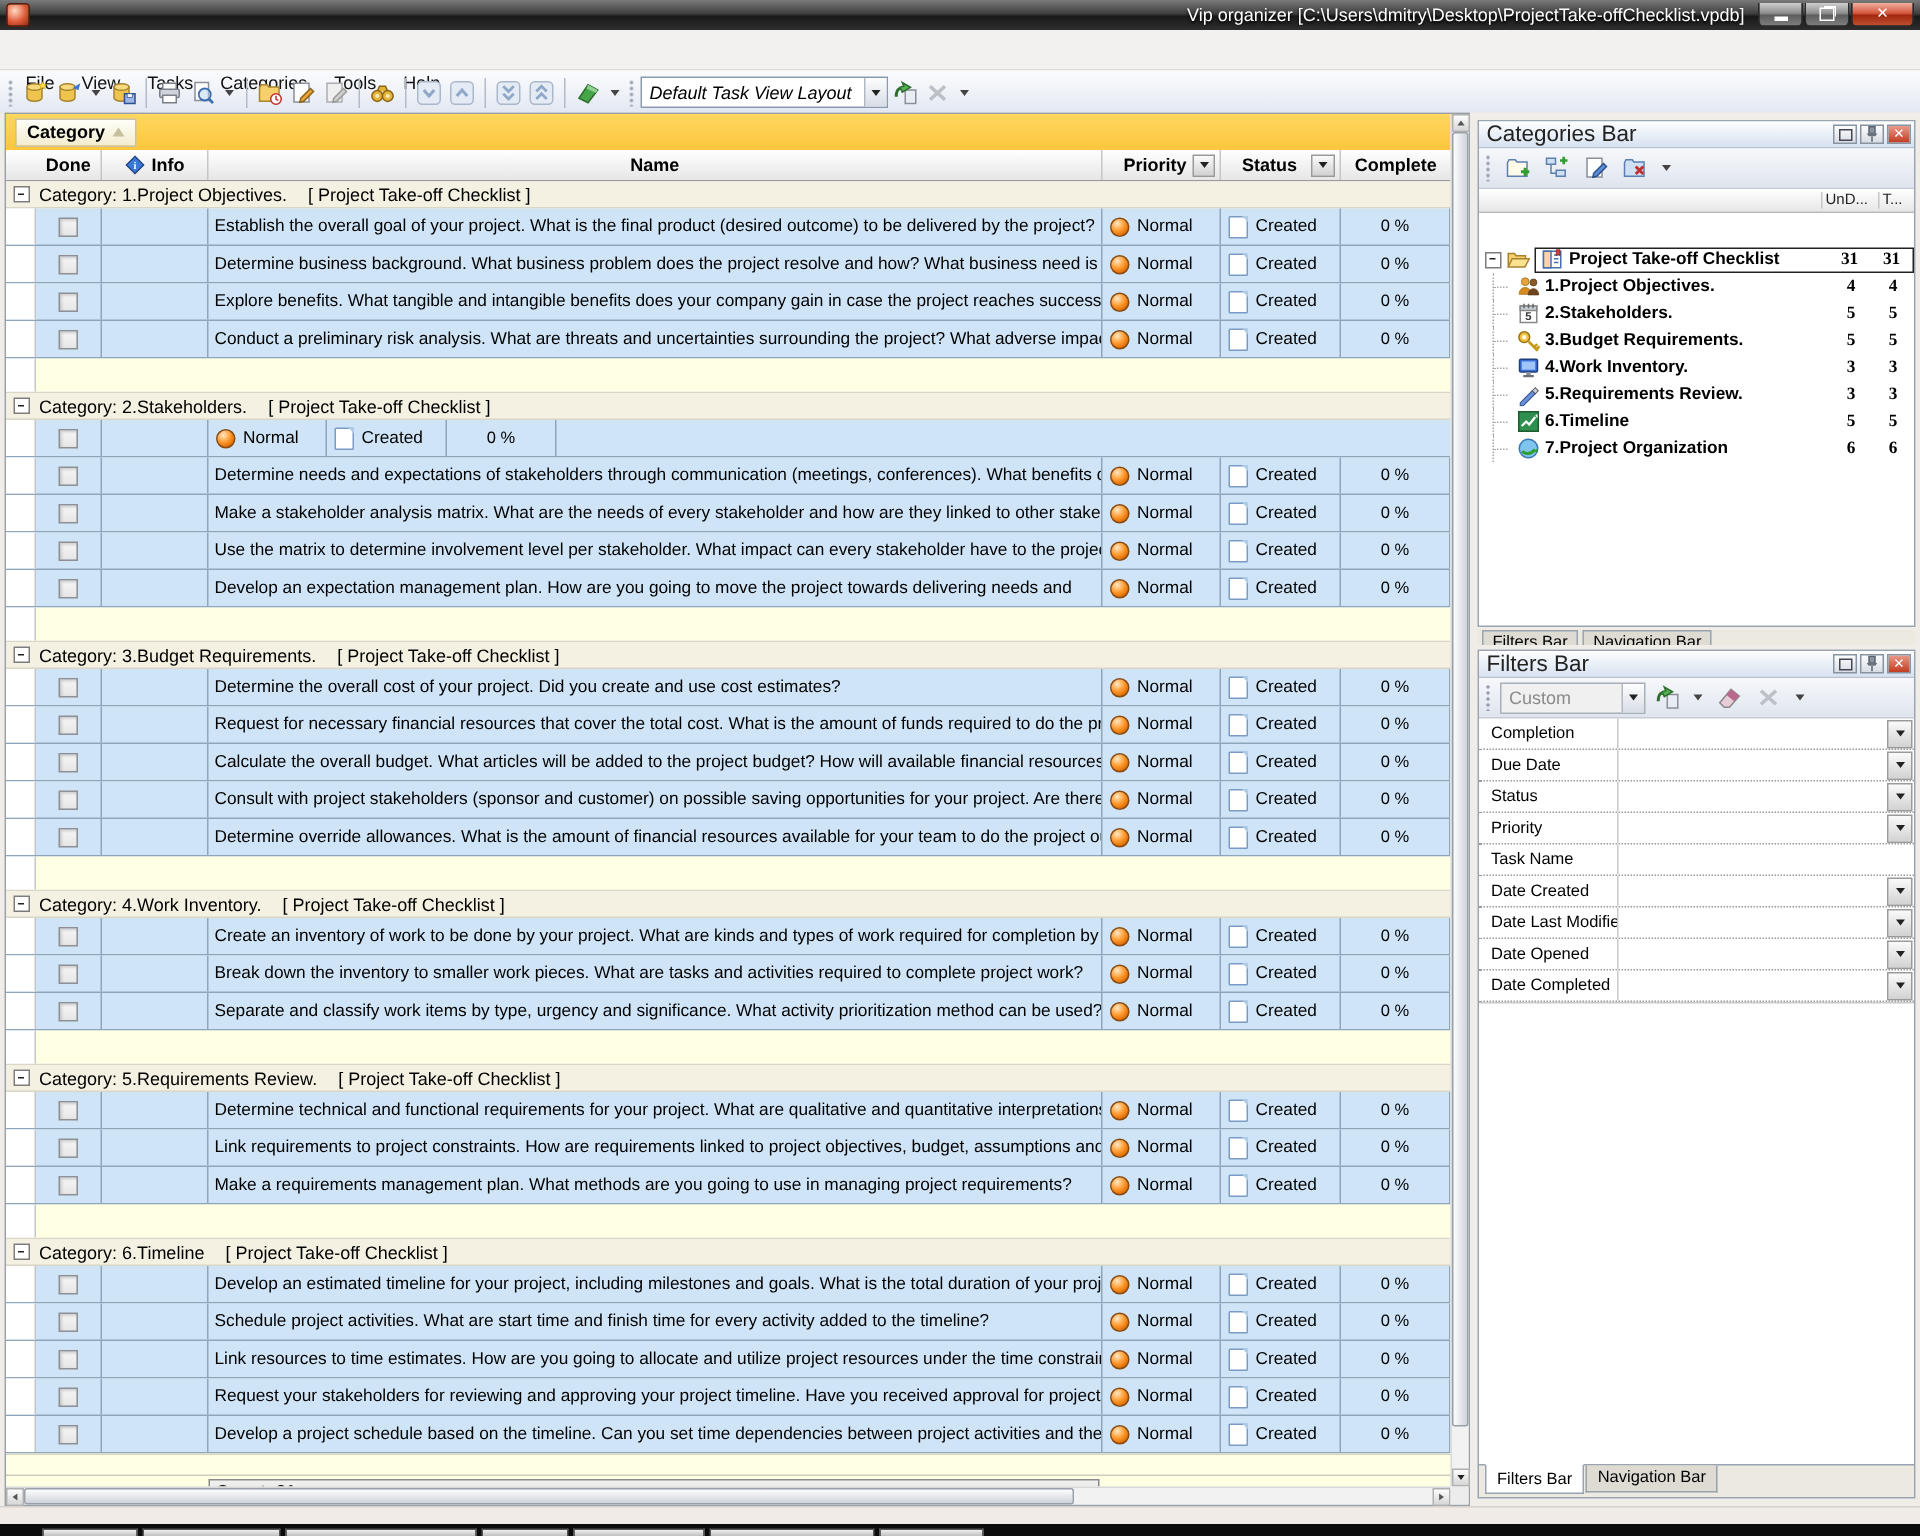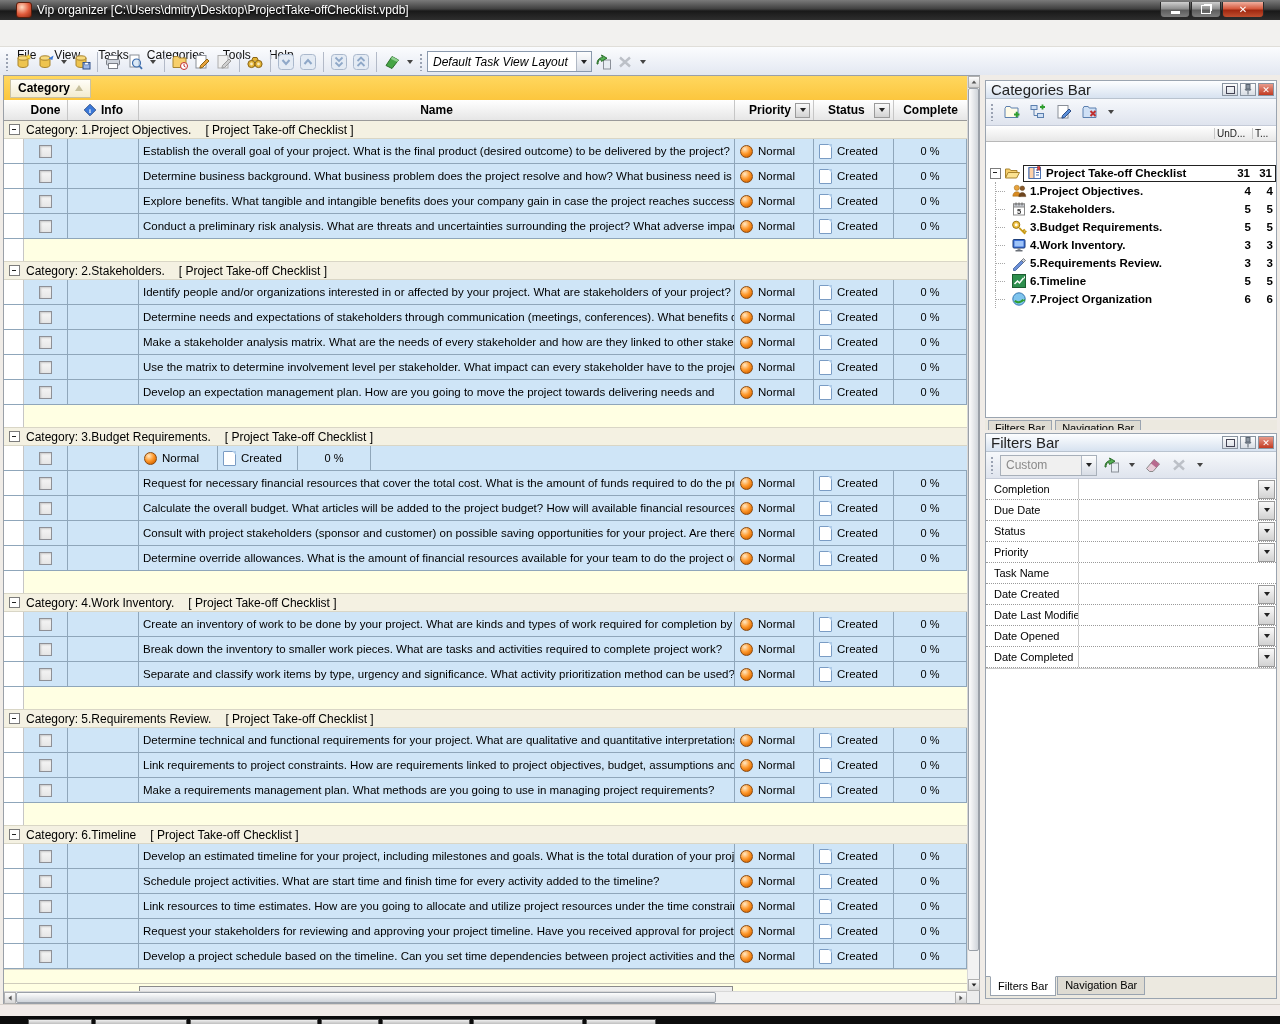--- a/index.html
+++ b/index.html
@@ -1,20 +1,20 @@
 <!DOCTYPE html>
 <html><head>
 <meta charset="utf-8">
 <style>
   html,body{margin:0;padding:0;}
   body{width:1280px;height:1024px;background:#f0ece7;font-family:"Liberation Sans","DejaVu Sans",sans-serif;font-size:11px;color:#000;overflow:hidden;position:relative;}
   .window{position:absolute;inset:0;}
 
   
-  .titlebar{height:20px;background:linear-gradient(#7a7a7a,#3f3f3f 45%,#191919 55%,#2e2e2e);display:flex;align-items:center;padding:0 16px;color:#fff;}
+  .titlebar{height:20px;background:linear-gradient(#7a7a7a,#3f3f3f 45%,#191919 55%,#2e2e2e);display:flex;align-items:center;padding:0 4px;color:#fff;text-align:right;}
   .app-icon{width:14px;height:14px;border-radius:3px;background:radial-gradient(circle at 35% 30%,#ffd9c0,#e05a3a 55%,#8c2a12);border:1px solid #5c1e0c;margin-right:5px;flex:none;}
   .title-text{font-size:12px;text-shadow:0 1px 2px #000;white-space:nowrap;overflow:hidden;flex:1;}
   .winbtns{display:flex;margin-left:8px;flex:none;}
   .wbtn{width:28px;height:15px;margin-left:1px;border:1px solid #2a2a2a;border-top:none;border-radius:0 0 4px 4px;background:linear-gradient(#cfcfcf,#8f8f8f 45%,#5e5e5e 55%,#7e7e7e);display:flex;align-items:center;justify-content:center;color:#fff;font-size:9px;}
   .wbtn.close{width:40px;background:linear-gradient(#f0b0a0,#d6593d 45%,#a02810 55%,#c04f30);font-size:10px;font-weight:bold;}
   .glyph-min{width:9px;height:3px;background:#fff;margin-top:5px;}
   .glyph-restore{width:8px;height:7px;border:1px solid #fff;box-shadow:2px -2px 0 -1px #fff;}
 
   
   .menubar{height:26px;background:#f2f1ef;border-bottom:1px solid #e0ded9;display:flex;align-items:center;padding-left:8px;}
@@ -110,21 +110,21 @@
   .tree-cols .fill{flex:1;}
   .tcol{border-left:1px solid #c6c6c6;padding-left:2px;box-sizing:border-box;overflow:hidden;white-space:nowrap;}
   .tcol.und{width:38px;}
   .tcol.t{width:24px;}
   .tree{padding-top:2px;margin-top:20px;}
   .tree-row{height:18px;display:flex;align-items:center;font-weight:bold;font-size:11.5px;}
   .tree-row .exp{margin-left:4px;}
   .tree-row .icon{margin:0 3px;flex:none;}
   .selbox{flex:1;display:flex;align-items:center;border:1px solid #222;background:#fff;height:17px;box-sizing:border-box;}
   .tlabel{flex:1;white-space:nowrap;overflow:hidden;}
-  .cnt{text-align:right;flex:none;}
+  .cnt{text-align:center;flex:none;font-family:Liberation Serif, serif;}
   .cnt.und{width:34px;}
   .cnt.t{width:22px;padding-right:3px;}
   .tree-row.child{padding-left:22px;position:relative;}
   .tree-row.child::before{content:"";position:absolute;left:9px;top:0;bottom:0;border-left:1px dotted #a8a8a8;}
   .tree-row.child::after{content:"";position:absolute;left:9px;top:9px;width:10px;border-top:1px dotted #a8a8a8;}
 
   
   .filter-rows{border-bottom:1px solid #c9c9c9;}
   .f-row{height:21px;display:flex;align-items:center;border-bottom:1px dotted #9a9a9a;box-sizing:border-box;}
   .f-label{width:92px;padding-left:8px;font-size:11px;white-space:nowrap;overflow:hidden;flex:none;box-sizing:border-box;}
@@ -467,23 +467,20 @@
             <span class="exp"></span>
             <span class="glabel">Category: 2.Stakeholders.</span>
             <span class="gsuffix">[ Project Take-off Checklist ]</span>
           </div>
           <div class="trow">
             <div class="tc w-exp"></div>
             <div class="tc w-done">
               <span class="checkbox"></span>
             </div>
             <div class="tc w-info"></div>
-            <div class="tc w-name">
-              <span class="tname">Identify people and/or organizations interested in or affected by your project. What are stakeholders of your project?</span>
-            </div>
             <div class="tc w-pri">
               <span class="ball"></span>
               <span class="pval">Normal</span>
             </div>
             <div class="tc w-status">
               <span class="doc"></span>
               <span class="sval">Created</span>
             </div>
             <div class="tc w-comp">
               <span class="cval">0 %</span>
@@ -581,20 +578,23 @@
             <span class="exp"></span>
             <span class="glabel">Category: 3.Budget Requirements.</span>
             <span class="gsuffix">[ Project Take-off Checklist ]</span>
           </div>
           <div class="trow">
             <div class="tc w-exp"></div>
             <div class="tc w-done">
               <span class="checkbox"></span>
             </div>
             <div class="tc w-info"></div>
+            <div class="tc w-name">
+              <span class="tname">Determine the overall cost of your project. Did you create and use cost estimates?</span>
+            </div>
             <div class="tc w-pri">
               <span class="ball"></span>
               <span class="pval">Normal</span>
             </div>
             <div class="tc w-status">
               <span class="doc"></span>
               <span class="sval">Created</span>
             </div>
             <div class="tc w-comp">
               <span class="cval">0 %</span>

